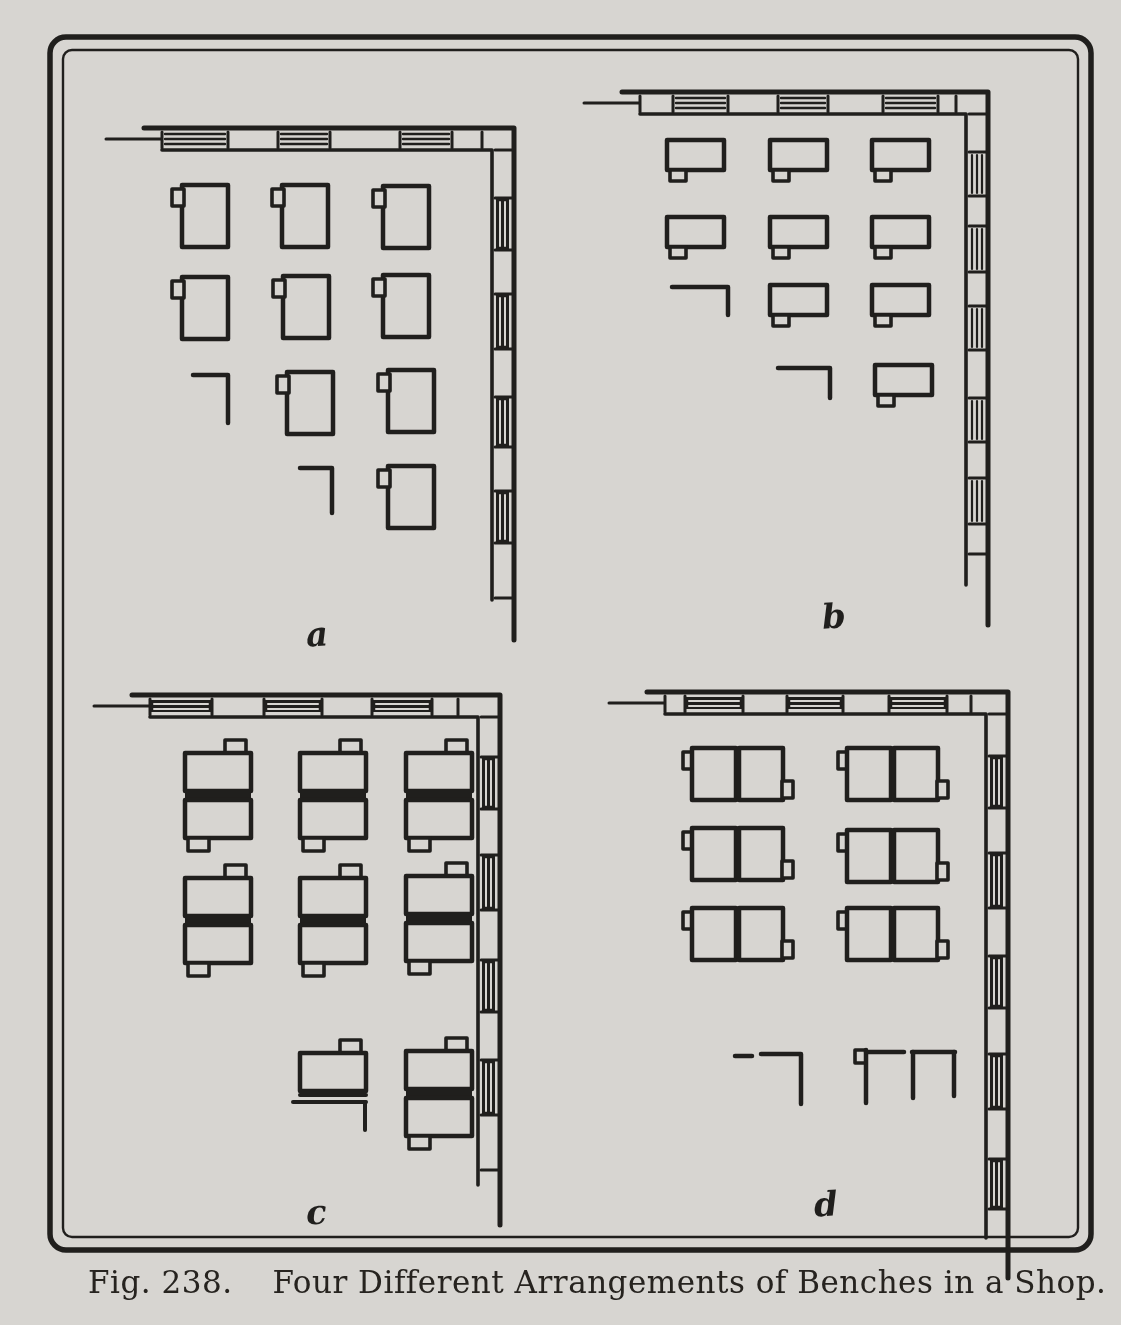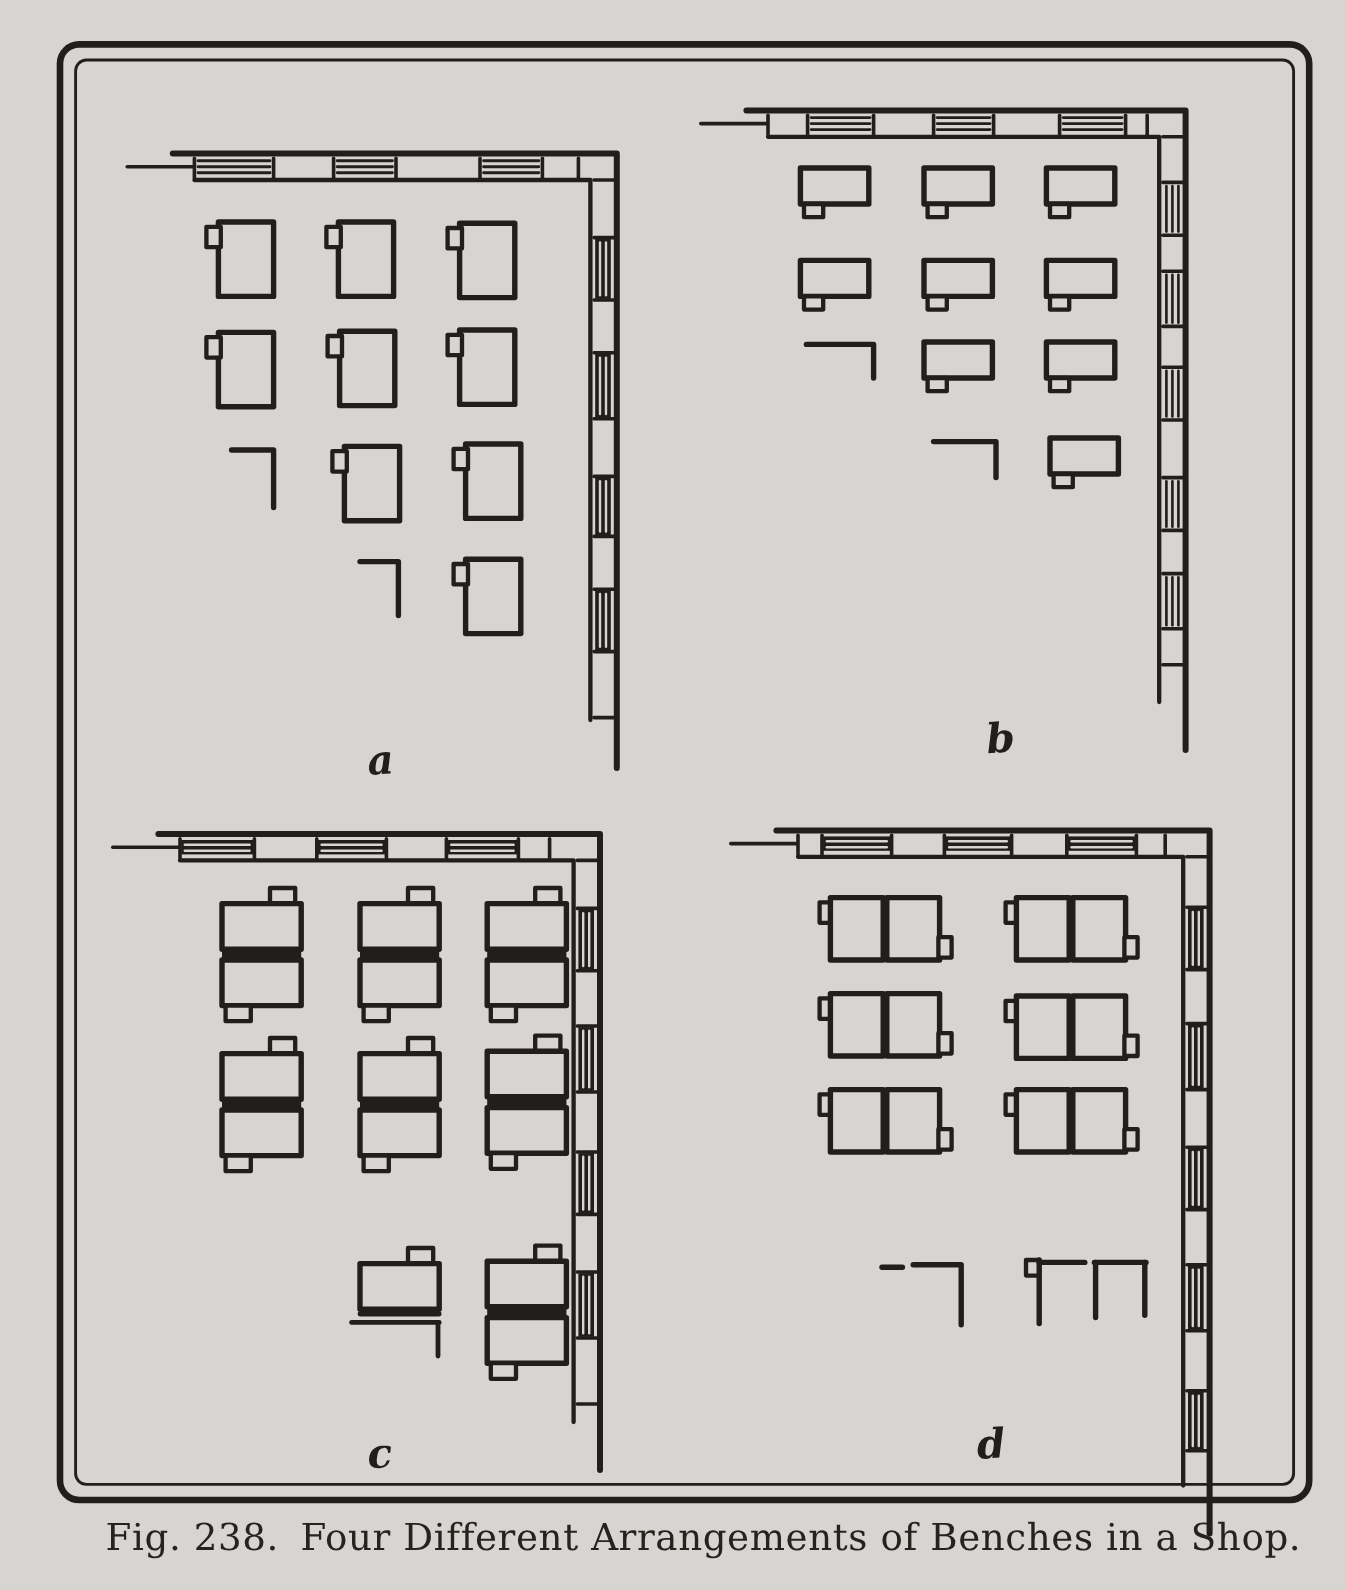--- a/index.html
+++ b/index.html
@@ -24,21 +24,21 @@
   #caption{
     position:absolute;
     left:88px;
     top:1264px;
     width:1000px;
     font-size:31px;
     color:#26231f;
     letter-spacing:0.5px;
     white-space:nowrap;
   }
-  #caption .fig-num{margin-right:18px;text-align:right;}
+  #caption .fig-num{margin-right:40px;text-align:right;}
 </style>
 </head>
 <body>
 
 <div id="page">
   <svg id="fig-svg" width="1121" height="1325" viewBox="0 0 1121 1325">
       <g>
         <rect x="50" y="37" width="1041" height="1213" rx="16" fill="none" stroke="#201f1d" stroke-width="5.5"></rect>
         <rect x="63" y="50" width="1015" height="1187" rx="9" fill="none" stroke="#201f1d" stroke-width="2.4"></rect>
       </g>

